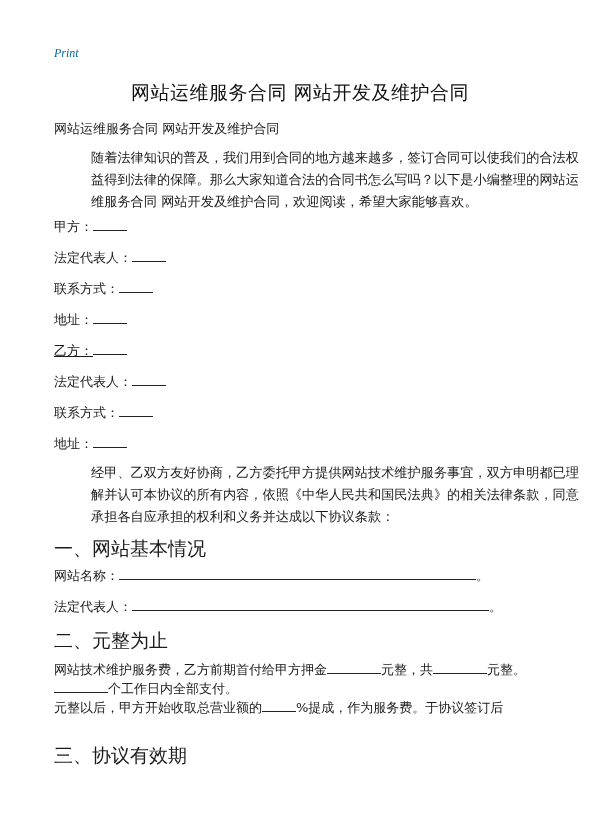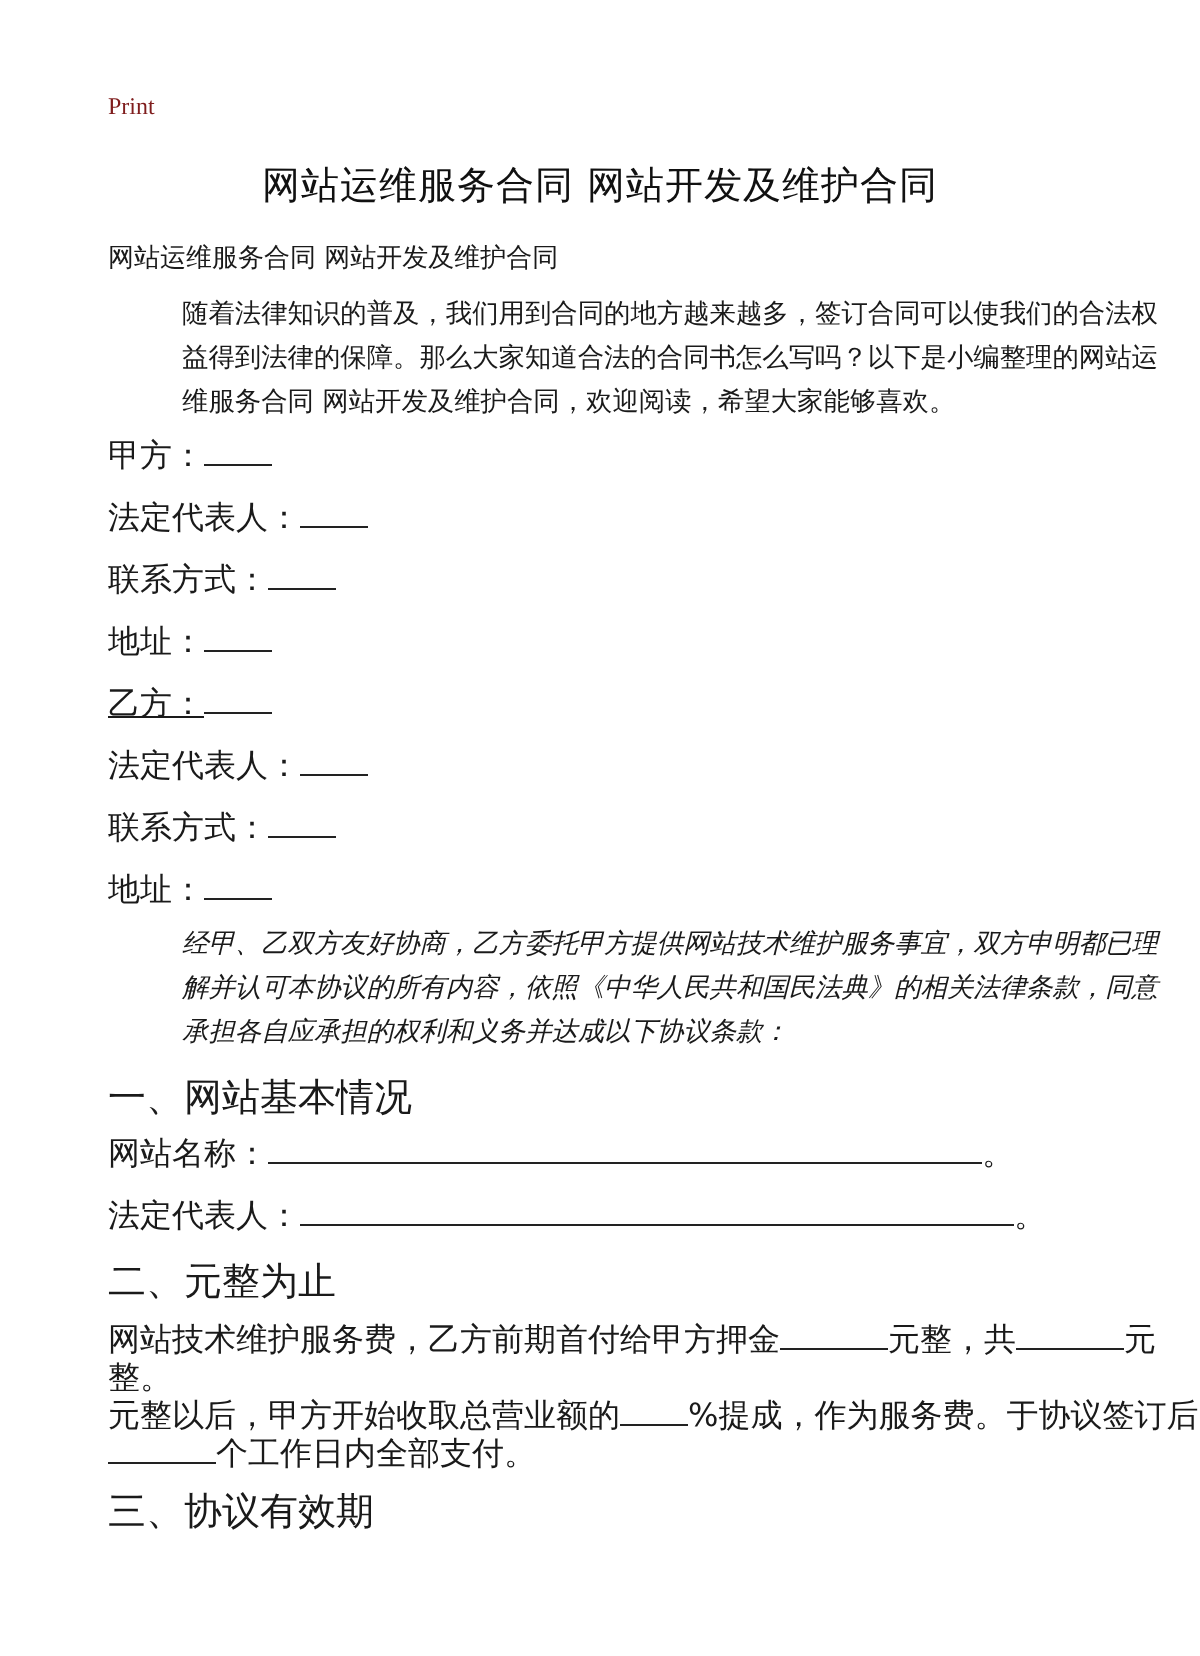--- a/index.html
+++ b/index.html
@@ -1,22 +1,22 @@
 <!DOCTYPE html>
 <html><head>
 <meta charset="utf-8">
 <style>
   html, body { margin:0; padding:0; background:#ffffff; }
   body { width:600px; height:828px; position:relative; overflow:hidden; color:#1a1a1a;
          font-family: "DejaVu Sans", "Liberation Sans", sans-serif; }
-  .print { position:absolute; left:54px; top:46px; font-family:"Liberation Serif", "DejaVu Serif", serif; font-size:12px; color:#7f1d1d; }
+  .print { position:absolute; left:54px; top:46px; font-family:"Liberation Serif", "DejaVu Serif", serif; font-size:12px; color:#0369a1;font-style:italic; }
   .title { position:absolute; left:0; width:600px; top:80px; text-align:center; font-size:19px; font-weight:normal; color:#111; letter-spacing:0.5px; }
   .sub { position:absolute; left:54px; top:120px; font-size:13px; }
   .para { position:absolute; left:54px; width:500px; font-size:13.2px; line-height:22px;margin-left:37px; }
-  .line { position:absolute; left:54px; font-size:16px; }
+  .line { position:absolute; left:54px; font-size:13px; }
   .blank { display:inline-block; border-bottom:1px solid #222; height:12px; vertical-align:baseline; }
   .section { position:absolute; left:54px; font-size:19px; }
 </style>
 </head>
 <body>
 
 <div class="print">Print</div>
 
 <div class="title">网站运维服务合同 网站开发及维护合同</div>
 
@@ -26,27 +26,27 @@
 
 <div class="line" style="top:218px;"><span>甲方：</span><span class="blank" style="width:34px;"></span></div>
 <div class="line" style="top:249px;"><span>法定代表人：</span><span class="blank" style="width:34px;"></span></div>
 <div class="line" style="top:280px;"><span>联系方式：</span><span class="blank" style="width:34px;"></span></div>
 <div class="line" style="top:311px;"><span>地址：</span><span class="blank" style="width:34px;"></span></div>
 <div class="line" style="top:342px;text-decoration:underline;"><span>乙方：</span><span class="blank" style="width:34px;"></span></div>
 <div class="line" style="top:373px;"><span>法定代表人：</span><span class="blank" style="width:34px;"></span></div>
 <div class="line" style="top:404px;"><span>联系方式：</span><span class="blank" style="width:34px;"></span></div>
 <div class="line" style="top:435px;"><span>地址：</span><span class="blank" style="width:34px;"></span></div>
 
-<div class="para" style="top:462px;font-style:italic;">经甲、乙双方友好协商，乙方委托甲方提供网站技术维护服务事宜，双方申明都已理解并认可本协议的所有内容，依照《中华人民共和国民法典》的相关法律条款，同意承担各自应承担的权利和义务并达成以下协议条款：</div>
+<div class="para" style="top:462px;">经甲、乙双方友好协商，乙方委托甲方提供网站技术维护服务事宜，双方申明都已理解并认可本协议的所有内容，依照《中华人民共和国民法典》的相关法律条款，同意承担各自应承担的权利和义务并达成以下协议条款：</div>
 
 <div class="section" style="top:536px;">一、网站基本情况</div>
 <div class="line" style="top:567px;"><span>网站名称：</span><span class="blank" style="width:357px;"></span><span>。</span></div>
 <div class="line" style="top:598px;"><span>法定代表人：</span><span class="blank" style="width:357px;"></span><span>。</span></div>
 
 <div class="section" style="top:628px;">二、元整为止</div>
 
 <div class="line" style="top:660px; line-height:19px;">
   <div><span>网站技术维护服务费，乙方前期首付给甲方押金</span><span class="blank" style="width:54px;"></span><span>元整，共</span><span class="blank" style="width:54px;"></span><span>元整。</span></div>
+  <div><span class="blank" style="width:54px;"></span><span>个工作日内全部支付。</span></div>
   <div><span>元整以后，甲方开始收取总营业额的</span><span class="blank" style="width:34px;"></span><span>%提成，作为服务费。于协议签订后</span></div>
-  <div><span class="blank" style="width:54px;"></span><span>个工作日内全部支付。</span></div>
 </div>
 
 <div class="section" style="top:743px;">三、协议有效期</div>
 
 </body></html>

